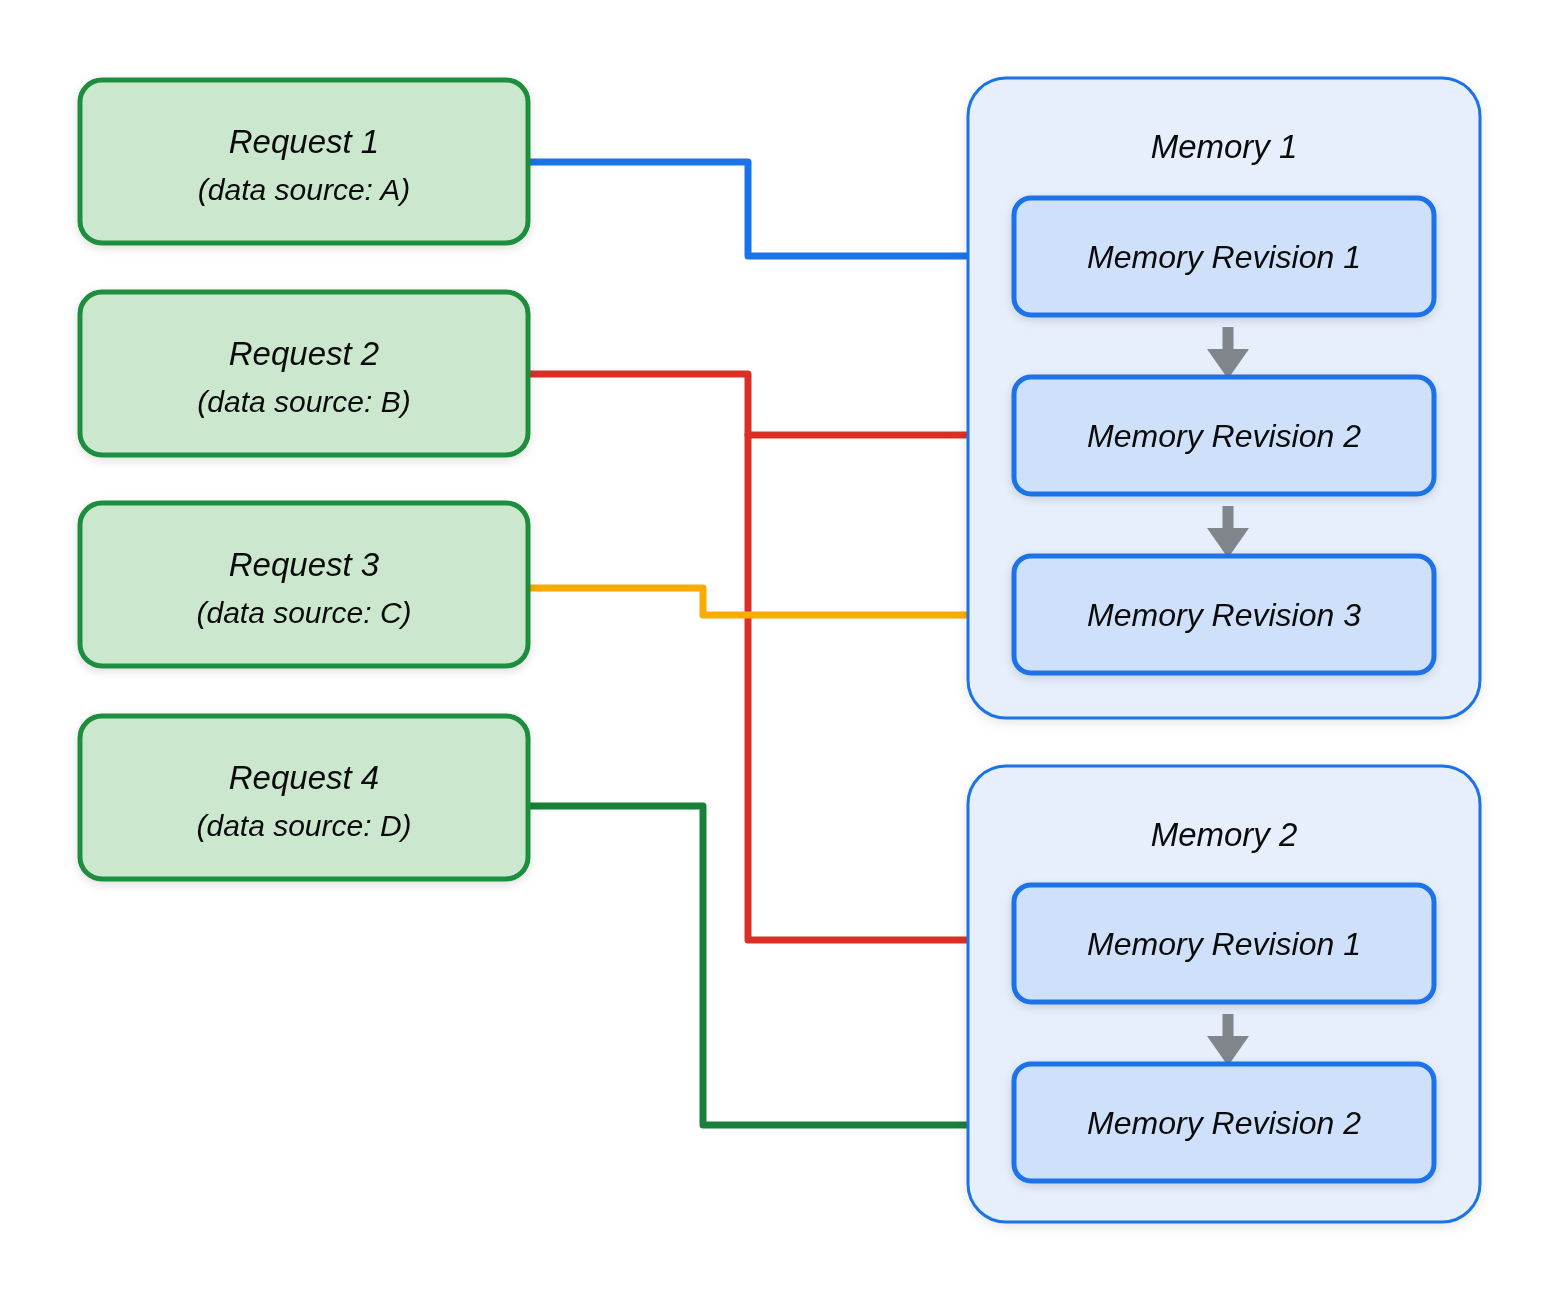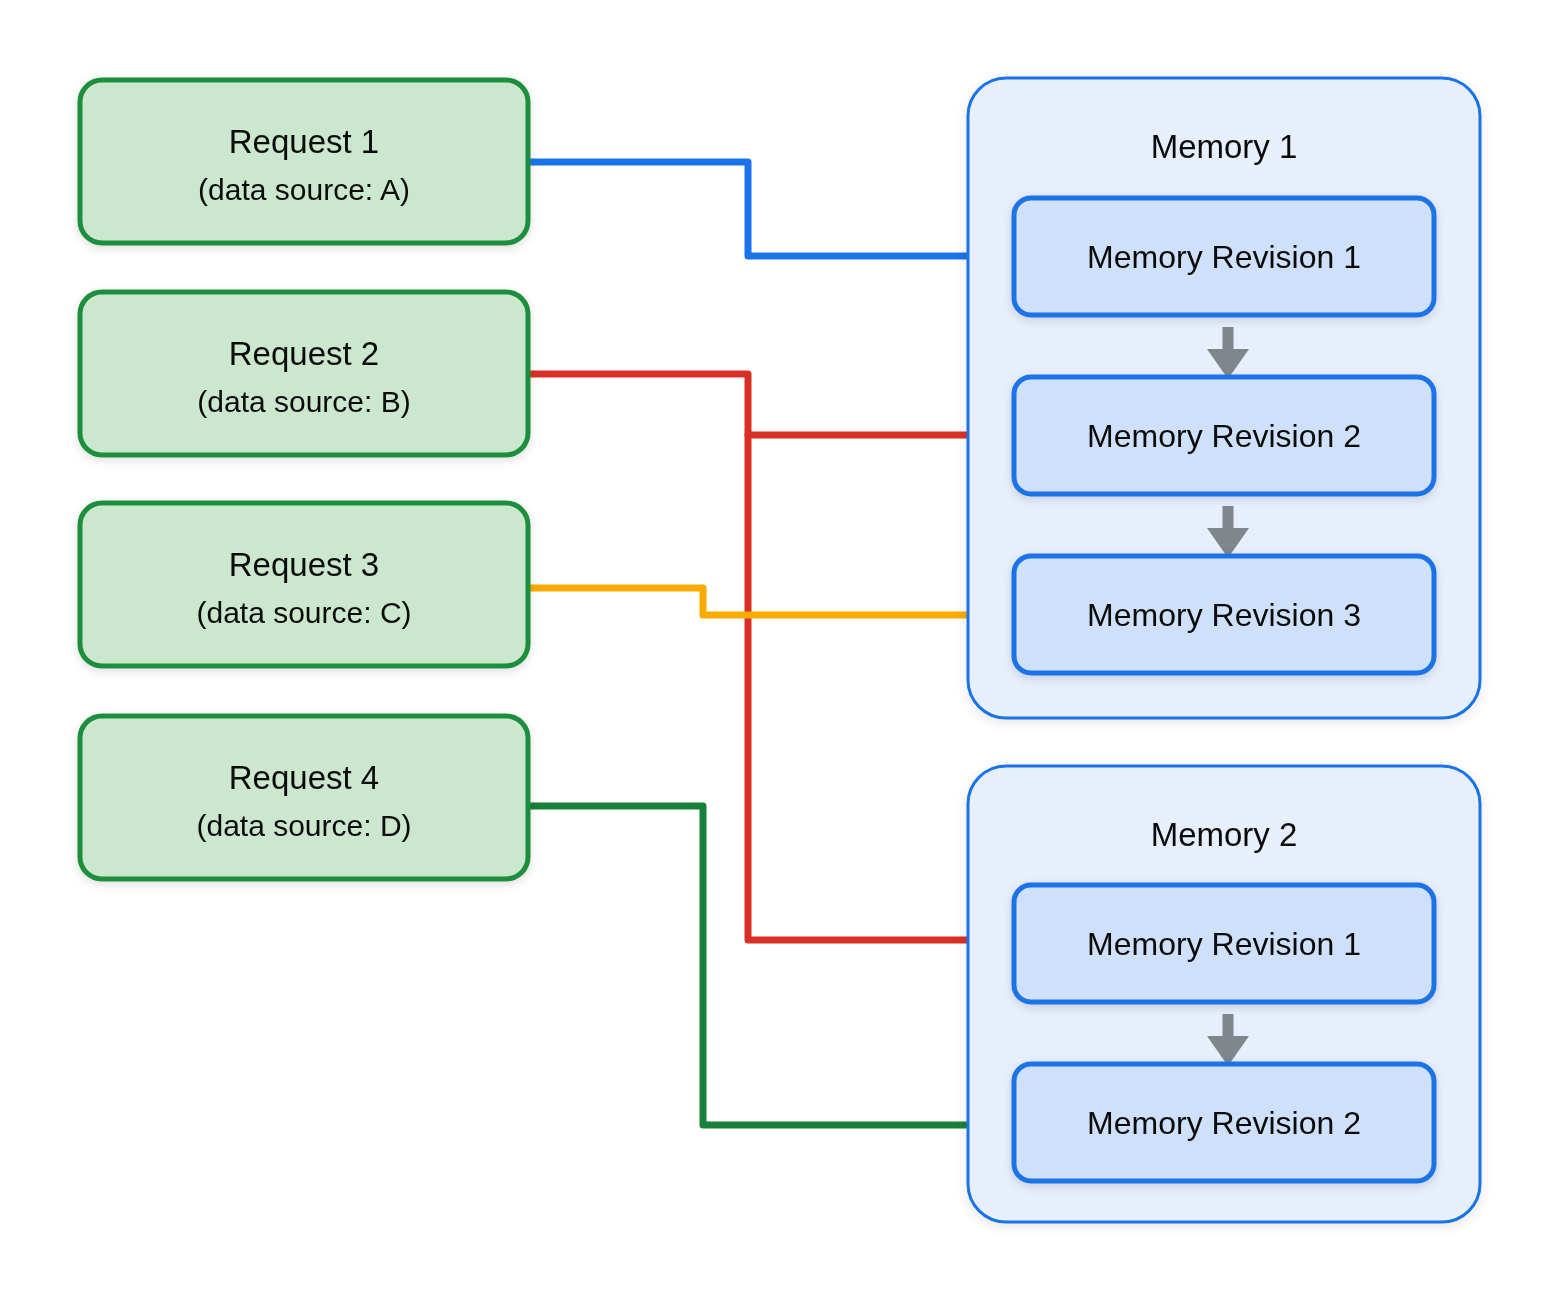--- a/index.html
+++ b/index.html
@@ -12,20 +12,21 @@
     width: 1562px;
     height: 1308px;
     font-family: "Liberation Sans", sans-serif;
     overflow: hidden;
   }
   #diagram-root {
     position: relative;
     width: 1562px;
     height: 1308px;
     background: #ffffff;
+    font-style: italic;
   }
   svg.canvas {
     position: absolute;
     top: 0;
     left: 0;
     width: 1562px;
     height: 1308px;
     display: block;
   }
   text {

